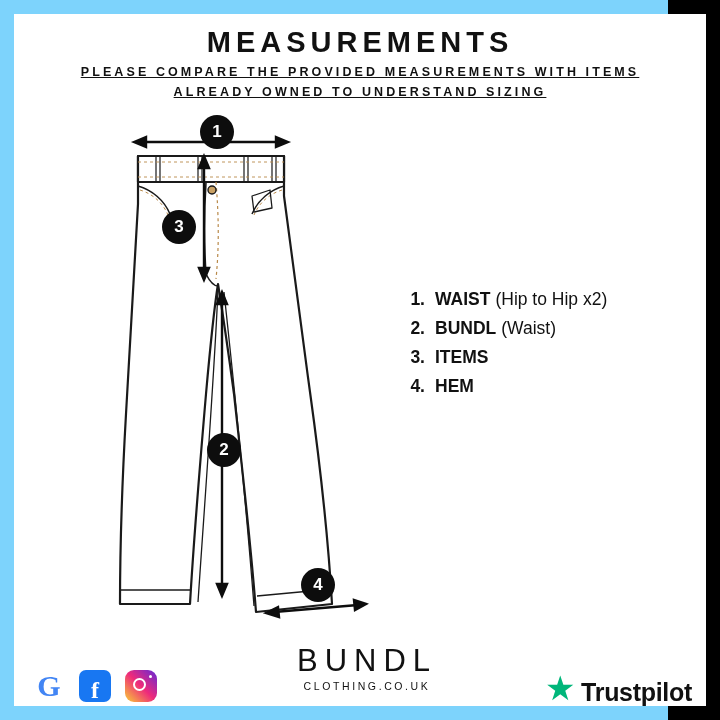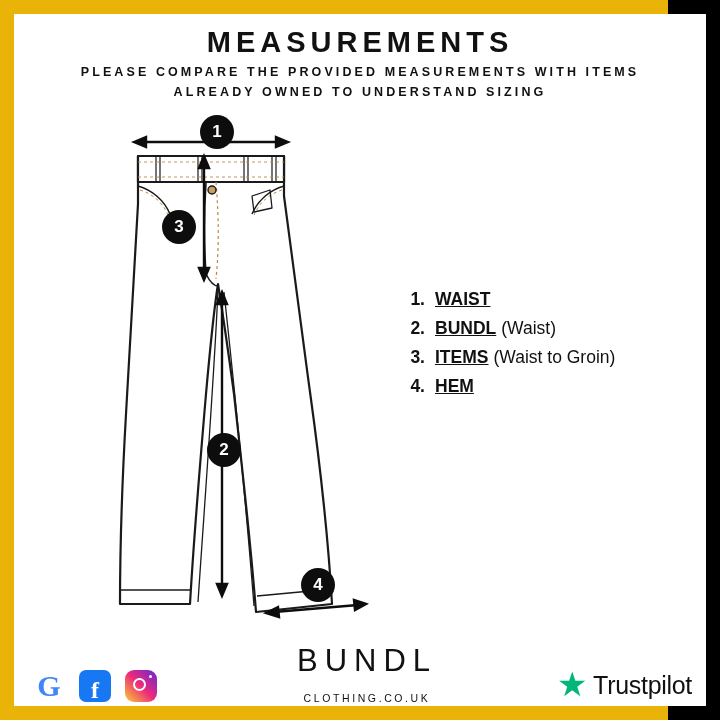--- a/index.html
+++ b/index.html
@@ -10,21 +10,21 @@
     width: 720px;
     height: 720px;
     background: #000000;
     font-family: "Liberation Sans", sans-serif;
     overflow: hidden;
   }
   .page {
     position: relative;
     width: 668px;
     height: 720px;
-    background: #eab308;
+    background: #7dd3fc;
     box-sizing: border-box;
   }
   .canvas {
     position: absolute;
     left: 14px;
     top: 14px;
     width: 692px;
     height: 692px;
     background: #ffffff;
   }
@@ -44,20 +44,21 @@
     position: absolute;
     left: 36px;
     top: 48px;
     width: 620px;
     text-align: center;
     font-size: 12.5px;
     font-weight: bold;
     letter-spacing: 3.1px;
     line-height: 20px;
     color: #111111;
+    text-decoration: underline;
   }
   
   .legend {
     position: absolute;
     left: 385px;
     top: 275px;
     width: 290px;
   }
   .legend-row {
     display: flex;
@@ -68,21 +69,20 @@
   }
   .legend-num {
     width: 26px;
     text-align: right;
     margin-right: 10px;
     font-weight: bold;
   }
   .legend-key {
     font-weight: bold;
     margin-right: 5px;
-    text-decoration: underline;
   }
   .legend-desc {
     font-weight: normal;
   }
   
   .badge {
     position: absolute;
     width: 34px;
     height: 34px;
     border-radius: 50%;
@@ -112,21 +112,21 @@
     font-size: 31px;
     font-weight: normal;
     letter-spacing: 7px;
     color: #111111;
     line-height: 34px;
   }
   .brand-sub {
     font-size: 10.5px;
     letter-spacing: 2.6px;
     color: #111111;
-    margin-top: 14px;
+    margin-top: 2px;
   }
   
   .socials {
     position: absolute;
     left: 18px;
     top: 655px;
     display: flex;
     gap: 12px;
     align-items: center;
   }
@@ -188,23 +188,24 @@
     gap: 6px;
   }
   .tp-star {
     width: 30px; height: 30px;
     color: #00B67A;
     font-size: 34px;
     line-height: 28px;
   }
   .tp-text {
     font-size: 25px;
-    font-weight: normal;
+    font-weight: bold;
     color: #111111;
     letter-spacing: -0.3px;
+    margin-top: 8px;
   }
   .jeans-svg { position: absolute; left: 80px; top: 120px; }
 </style>
 </head>
 <body>
 
 <div class="page">
   <div class="canvas">
 
     <div class="title">MEASUREMENTS</div>
@@ -273,30 +274,30 @@
 
     <div class="badge" id="badge1">1</div>
     <div class="badge" id="badge3">3</div>
     <div class="badge" id="badge2">2</div>
     <div class="badge" id="badge4">4</div>
 
     <div class="legend">
       <div class="legend-row">
         <span class="legend-num">1.</span>
         <span class="legend-key">WAIST</span>
+        <span class="legend-desc">(Hip to Hip x2)</span>
       </div>
       <div class="legend-row">
         <span class="legend-num">2.</span>
         <span class="legend-key">BUNDL</span>
         <span class="legend-desc">(Waist)</span>
       </div>
       <div class="legend-row">
         <span class="legend-num">3.</span>
         <span class="legend-key">ITEMS</span>
-        <span class="legend-desc">(Waist to Groin)</span>
       </div>
       <div class="legend-row">
         <span class="legend-num">4.</span>
         <span class="legend-key">HEM</span>
       </div>
     </div>
 
     <div class="brand">
       <div class="brand-name">BUNDL</div>
       <div class="brand-sub">CLOTHING.CO.UK</div>

